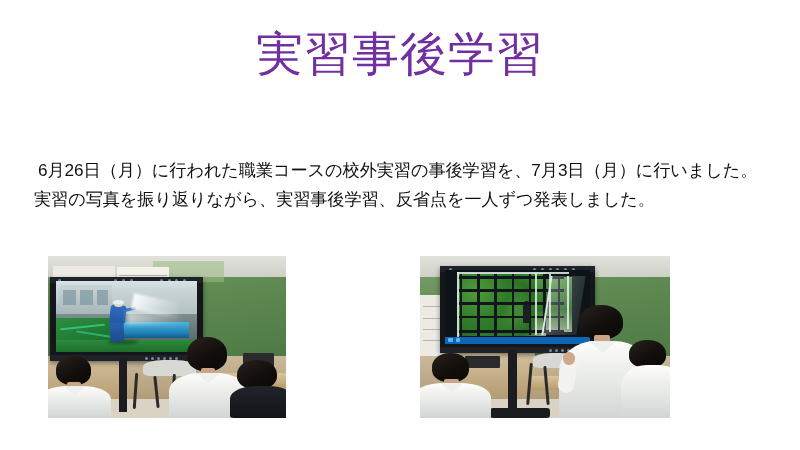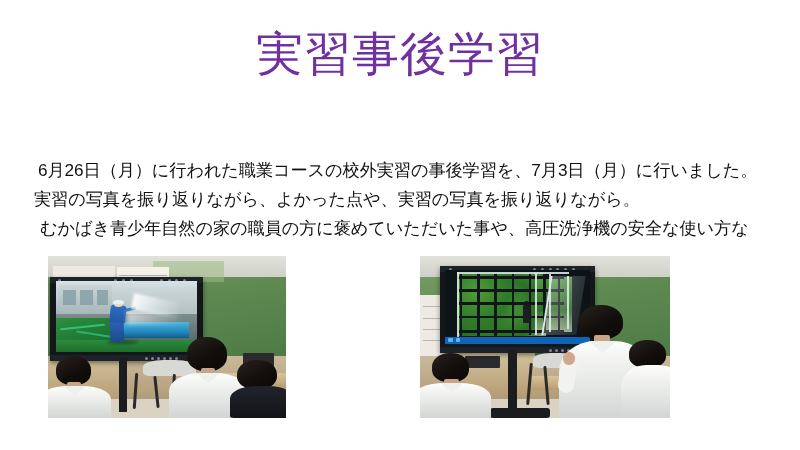--- a/index.html
+++ b/index.html
@@ -300,22 +300,21 @@
 <body>
 
 <div class="slide">
 
   <div class="title-block">
     <div class="main-title">実習事後学習</div>
   </div>
 
   <div class="body-text">
     <div class="body-line indent-1">6月26日（月）に行われた職業コースの校外実習の事後学習を、7月3日（月）に行いました。</div>
-    <div class="body-line indent-2">実習の写真を振り返りながら、よかった点や、実習の写真を振り返りながら。</div>
-    <div class="body-line indent-3">むかばき青少年自然の家の職員の方に褒めていただいた事や、高圧洗浄機の安全な使い方な</div>
+    <div class="body-line indent-2">実習の写真を振り返りながら、実習事後学習、反省点を一人ずつ発表しました。</div>
   </div>
 
   <div class="photo photo-left">
     <div class="photo-inner">
 
       <div class="wall"></div>
       <div class="wall-top-band"></div>
       <div class="wall-panel" style="left:44%;top:3%;width:30%;height:13%;"></div>
       <div class="lower-wall"></div>
       <div class="floor-strip"></div>

